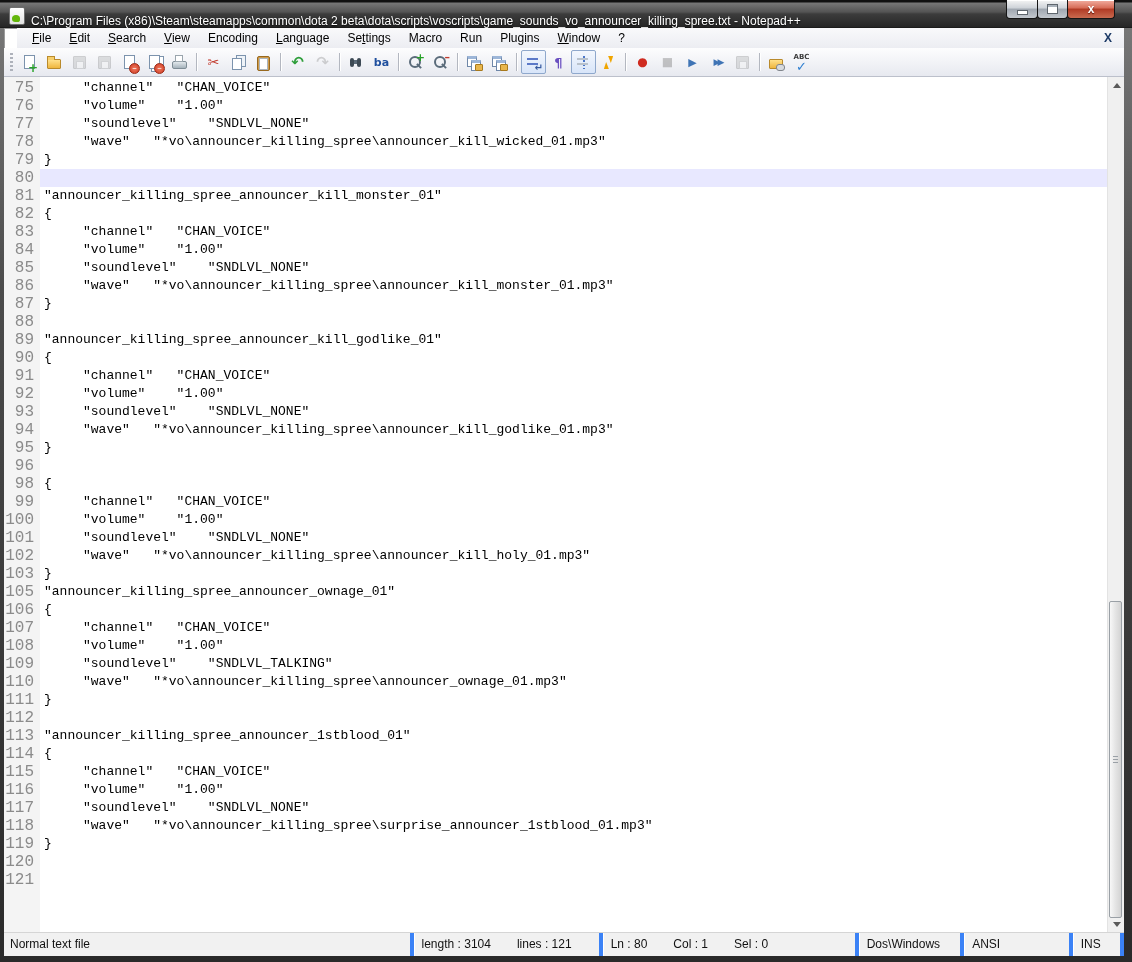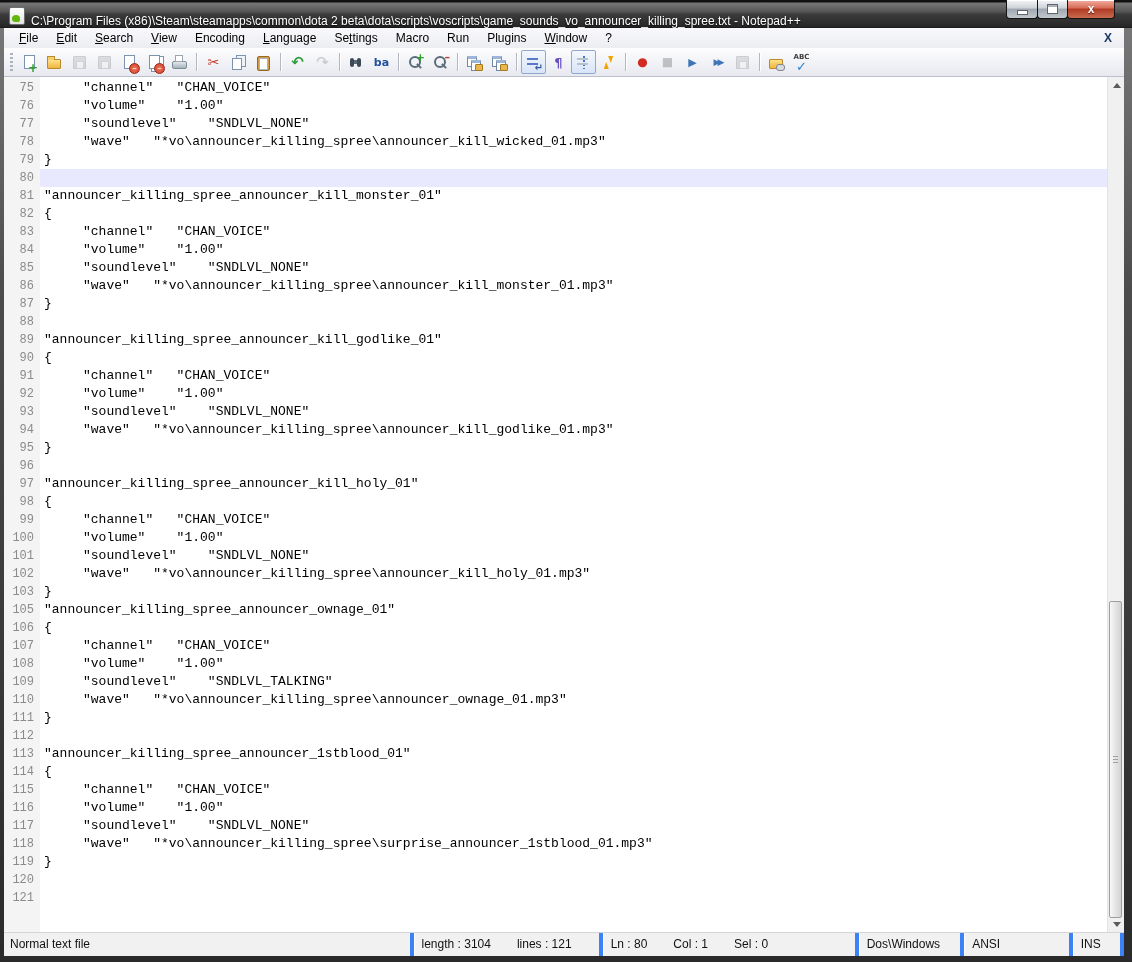--- a/index.html
+++ b/index.html
@@ -25,21 +25,21 @@
   .wbtn.close{width:46px;background:linear-gradient(180deg,#f3b0a2,#d66b55 45%,#b03a24 50%,#c96a4f);}
   .glyph-min{width:9px;height:3px;background:#fff;border:1px solid #5f666d;margin-top:6px;}
   .glyph-max{width:9px;height:8px;border:1px solid #5f666d;background:#fff;box-shadow:inset 0 2px 0 #aab2bb;}
   .glyph-close{color:#fff;font-weight:bold;font-size:12px;text-shadow:0 1px 1px #5e170a;line-height:16px;}
 
   .client{position:absolute;left:4px;right:8px;top:28px;bottom:6px;background:#fff;
     display:flex;flex-direction:column;box-shadow:0 0 0 1px #9c9c9c inset;}
 
   
   .menubar{height:20px;flex:0 0 auto;background:linear-gradient(#f9f9fb,#ecedf2);
-    display:flex;align-items:center;position:relative;font-size:12px;color:#000;padding-left:6px;}
+    display:flex;align-items:center;position:relative;font-size:12px;color:#000;padding-left:6px;margin-left:13px;}
   .menu-item{padding:0 9px;line-height:20px;cursor:default;}
   .menu-item u{text-decoration:underline;}
   .menu-close{position:absolute;right:8px;top:0;line-height:20px;font-size:12px;font-weight:bold;
     color:#1d3a66;padding:0 4px;}
 
   
   .toolbar{height:28px;flex:0 0 auto;background:linear-gradient(#fdfdfe,#e7e9f0);
     border-bottom:1px solid #bcc0cb;display:flex;align-items:center;padding-left:4px;}
   .grip{width:3px;height:18px;margin:0 4px 0 2px;
     background:repeating-linear-gradient(#aeb2bb 0 2px,transparent 2px 4px);}
@@ -95,21 +95,21 @@
   .ic-doc-switcher::after{content:"";position:absolute;right:0;bottom:0;width:7px;height:5px;border:1px solid #80858c;border-radius:3px;background:#d7dade;}
   .ic-spell-check::before{content:"ABC";position:absolute;top:-1px;left:0;right:0;text-align:center;font-size:7px;font-weight:bold;color:#3d3d3d;}
   .ic-spell-check::after{content:"✓";position:absolute;bottom:-3px;left:0;right:0;text-align:center;color:#2f7fd0;font-size:13px;font-weight:bold;}
 
   
   .editor{flex:1 1 auto;position:relative;background:#fff;overflow:hidden;}
   .gutter-bg{position:absolute;left:0;top:0;bottom:0;width:36px;background:#f4f4f4;}
   .rows{position:absolute;left:0;top:2px;right:17px;}
   .row{display:flex;height:18px;}
   .ln{width:36px;flex:0 0 auto;text-align:right;padding-right:6px;box-sizing:border-box;
-      font-family:"Liberation Mono","DejaVu Sans Mono",monospace;font-size:12px;line-height:18px;color:#8b8b8b;position:relative;z-index:1;}
+      font-family:"Liberation Mono","DejaVu Sans Mono",monospace;font-size:16px;line-height:18px;color:#8b8b8b;position:relative;z-index:1;}
   .code{flex:1 1 auto;white-space:pre;font-family:"Liberation Mono","DejaVu Sans Mono",monospace;
       font-size:13px;line-height:18px;color:#000;padding-left:4px;}
   .row.cur .code{background:#e8e8ff;}
 
   
   .vscroll{position:absolute;right:0;top:0;bottom:0;width:17px;background:#f0f0f0;border-left:1px solid #e3e3e3;box-sizing:border-box;}
   .sb-arrow{position:absolute;left:0;width:17px;height:16px;display:flex;align-items:center;justify-content:center;}
   .sb-up{top:0;}.sb-down{bottom:0;}
   .tri-up{width:0;height:0;border-left:4px solid transparent;border-right:4px solid transparent;border-bottom:5px solid #5a5a5a;}
   .tri-down{width:0;height:0;border-left:4px solid transparent;border-right:4px solid transparent;border-top:5px solid #5a5a5a;}
@@ -371,24 +371,20 @@
           </div>
           <div class="row">
             <span class="ln">95</span>
             <span class="code">}</span>
           </div>
           <div class="row">
             <span class="ln">96</span>
             <span class="code"></span>
           </div>
           <div class="row">
-            <span class="ln">97</span>
-            <span class="code">"announcer_killing_spree_announcer_kill_holy_01"</span>
-          </div>
-          <div class="row">
             <span class="ln">98</span>
             <span class="code">{</span>
           </div>
           <div class="row">
             <span class="ln">99</span>
             <span class="code">     "channel"   "CHAN_VOICE"</span>
           </div>
           <div class="row">
             <span class="ln">100</span>
             <span class="code">     "volume"    "1.00"</span>

